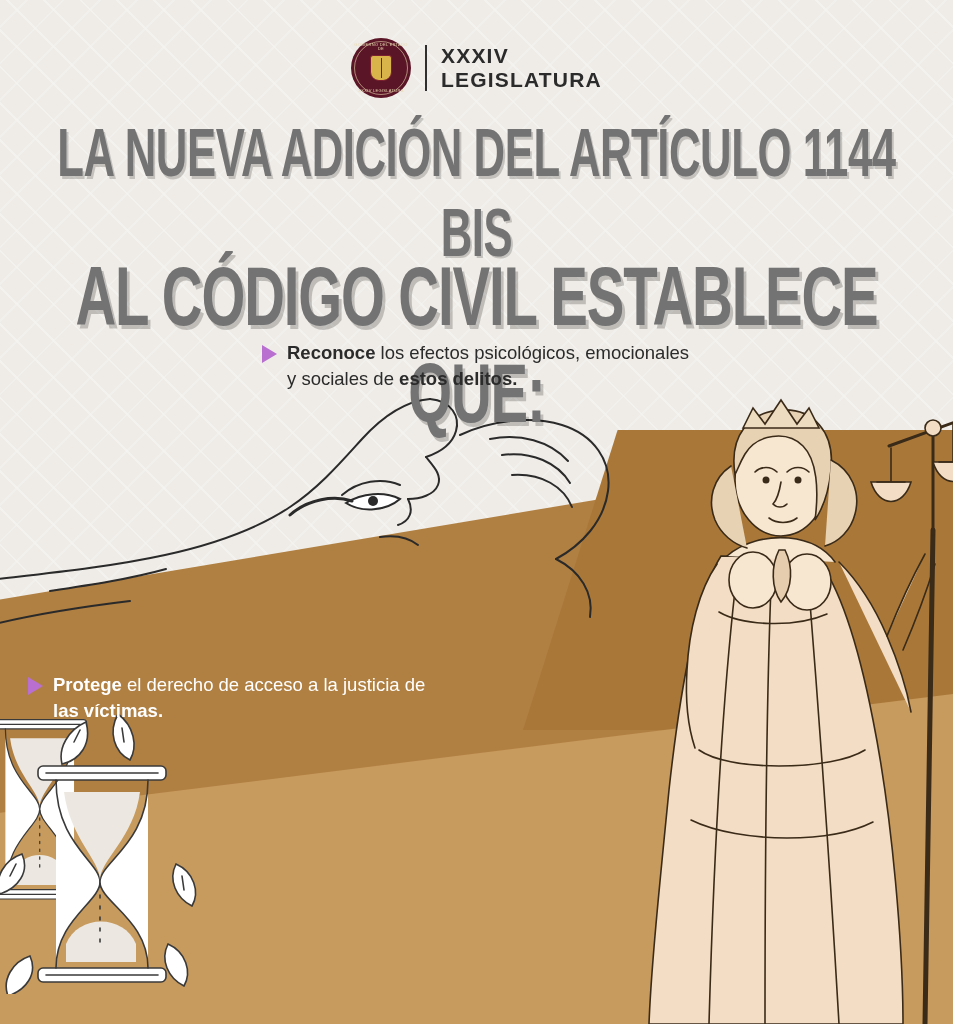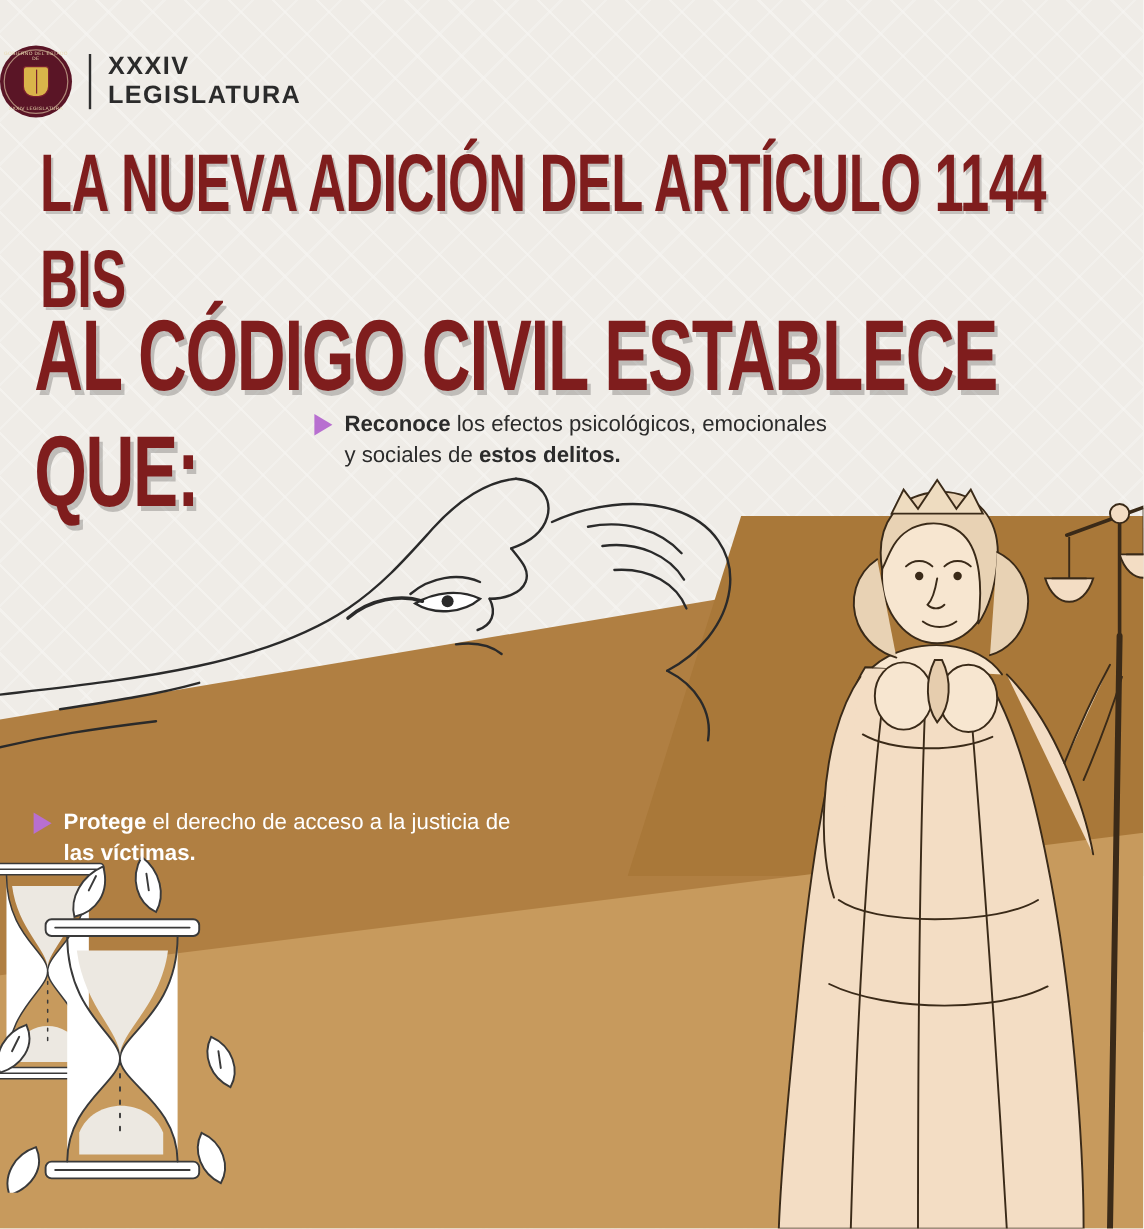--- a/index.html
+++ b/index.html
@@ -57,20 +57,21 @@
     background: #a97839;
     clip-path: polygon(22% 0%, 100% 0%, 100% 100%, 0% 100%);
   }
 
   
   .header {
     position: absolute;
     top: 38px;
     left: 0; right: 0;
     display: flex;
+    justify-content: center;
     align-items: center;
     gap: 14px;
     z-index: 40;
   }
   .seal {
     width: 60px;
     height: 60px;
     border-radius: 50%;
     background: #5a1526;
     color: #e9d9b0;
@@ -130,23 +131,23 @@
     font-size: 21px;
     letter-spacing: 1.2px;
     line-height: 1.12;
   }
 
   
   .headline {
     position: absolute;
     top: 112px;
     left: 0; right: 0;
-    text-align: left;
+    text-align: center;
     z-index: 40;
-    color: #7f1d1d;
+    color: #737373;
     font-family: "Liberation Sans", sans-serif;
   }
   .headline .l1 {
     font-size: 47px;
     font-weight: bold;
     letter-spacing: -0.5px;
     transform: scaleY(1.45) scaleX(0.93);
     transform-origin: center top;
     display: block;
     margin-bottom: 26px;

